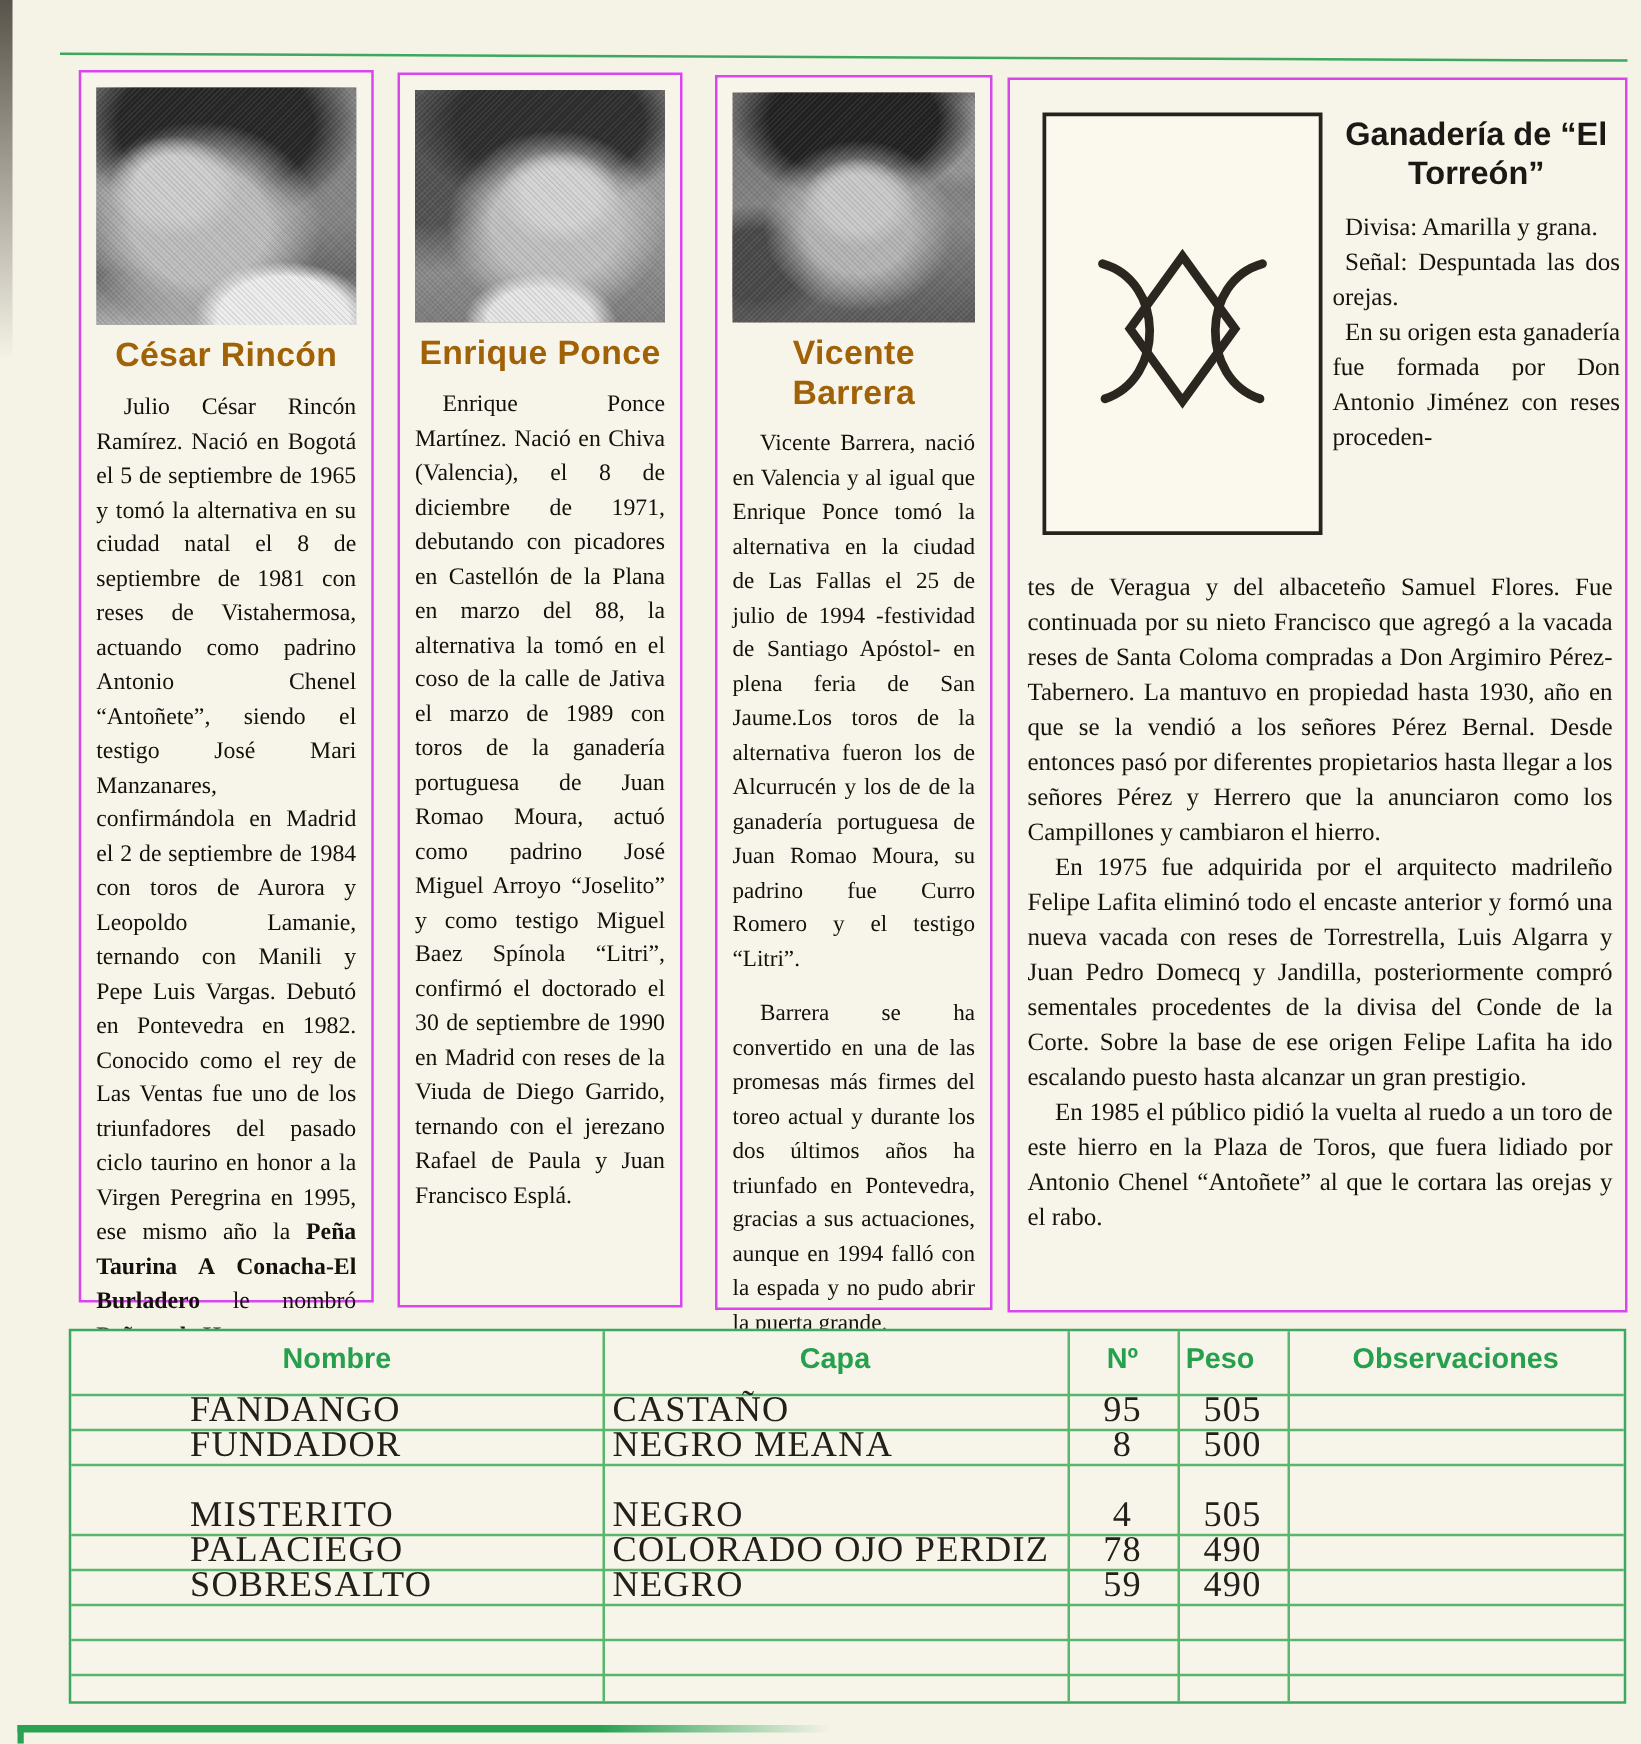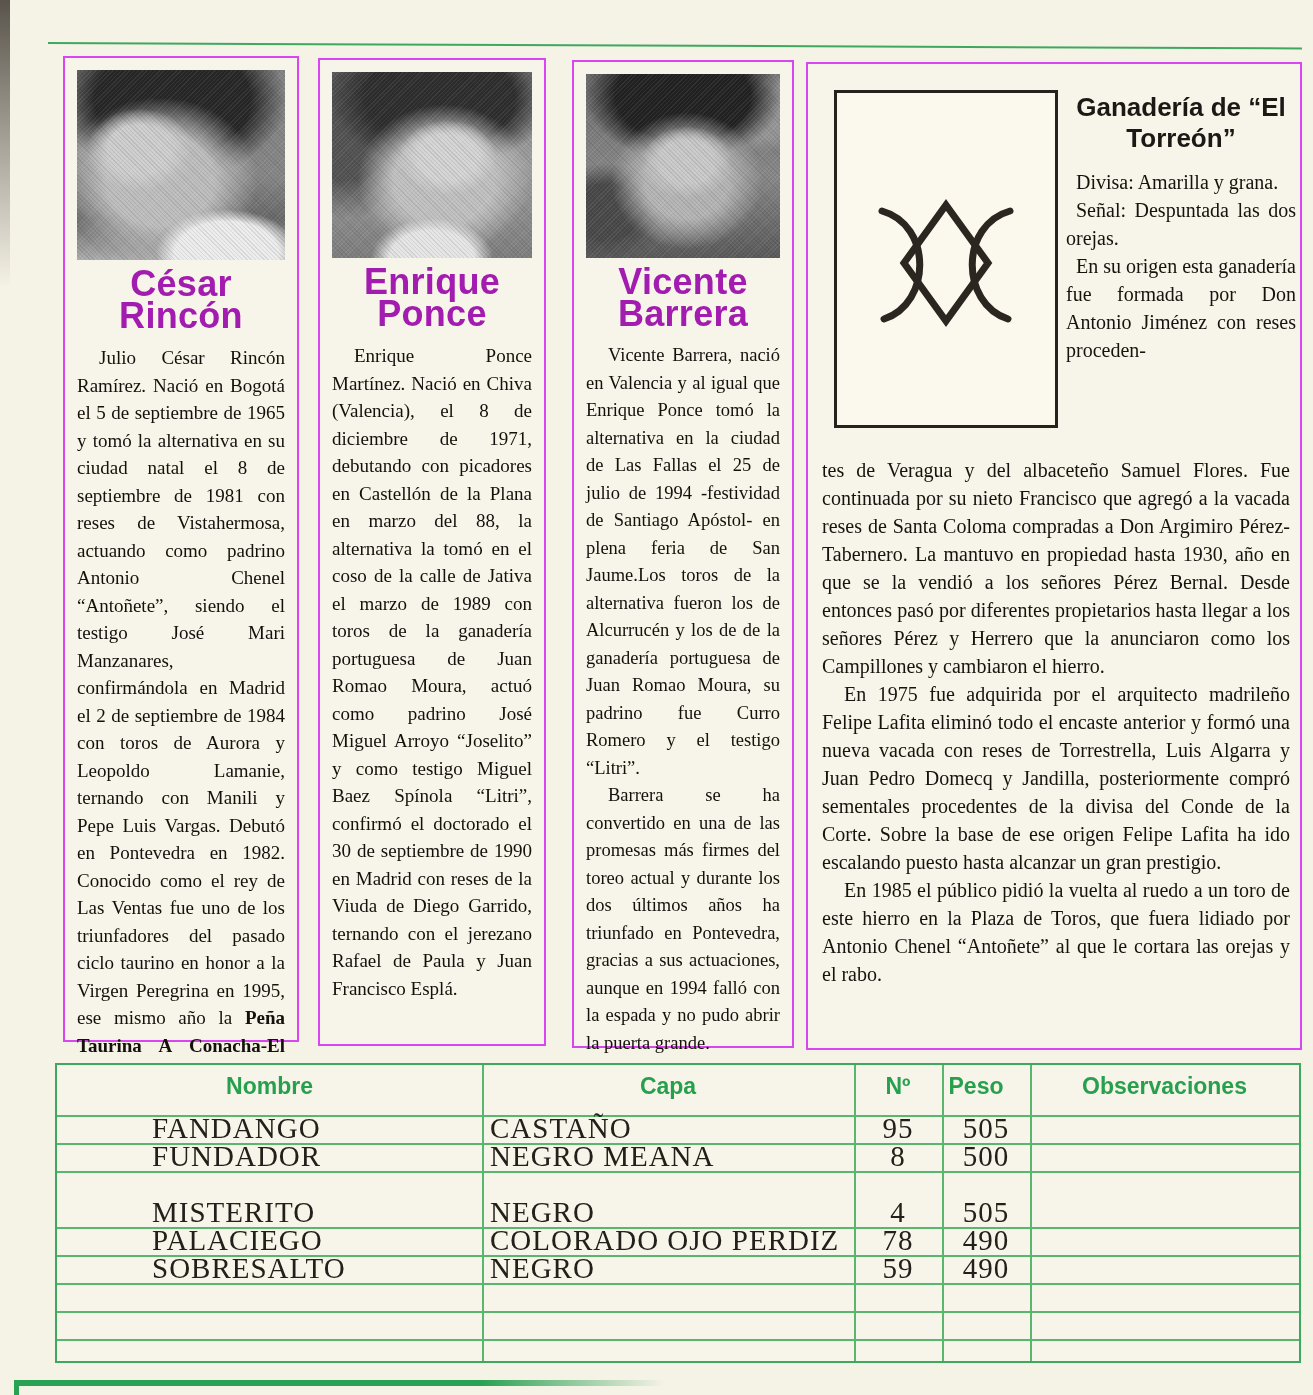--- a/index.html
+++ b/index.html
@@ -42,24 +42,24 @@
     linear-gradient(180deg,#8a847a 0%,#a39c91 50%,#837c72 100%);}
   .photo.p3{width:194px;height:184px;background:
     radial-gradient(60px 48px at 52% 48%, #d2c7b5 0 45%, rgba(210,199,181,0) 75%),
     radial-gradient(105px 95px at 52% 58%, #bdb2a0 0 40%, rgba(189,178,160,0) 72%),
     radial-gradient(130px 85px at 50% 12%, #262220 0 52%, rgba(38,34,32,0) 76%),
     radial-gradient(90px 70px at 10% 75%, #4e4942 0 40%, rgba(78,73,66,0) 70%),
     radial-gradient(80px 60px at 92% 20%, #9b948a 0 45%, rgba(155,148,138,0) 70%),
     linear-gradient(180deg,#6f6a62 0%,#8d867c 55%,#5f5952 100%);}
 
   .coltitle{font-family:"Liberation Sans", sans-serif;font-weight:bold;
-    font-size:36px;line-height:32px;text-align:center;color:#a21caf;
+    font-size:27px;line-height:32px;text-align:center;color:#a16207;
     margin:8px 0 12px 0;letter-spacing:.3px;}
   .bio{font-size:19px;line-height:27.5px;text-align:justify;margin:0;color:#14110d;}
-  .bio + .bio{margin-top:0;}
+  .bio + .bio{margin-top:16px;}
   .ind{text-indent:22px;}
   .col3 .bio{font-size:18.5px;}
 
   
   .brand-box{position:absolute;left:26px;top:26px;width:224px;height:338px;
     border:3px solid #26221d;background:#fbf8ee;box-sizing:border-box;}
   .brand-box svg{display:block;margin:0 auto;}
   .gz-right{position:absolute;left:258px;top:28px;width:230px;}
   .gz-title{font-family:"Liberation Sans", sans-serif;font-weight:bold;
     font-size:26px;line-height:31px;text-align:center;color:#1b1815;margin:0 0 14px 0;}

